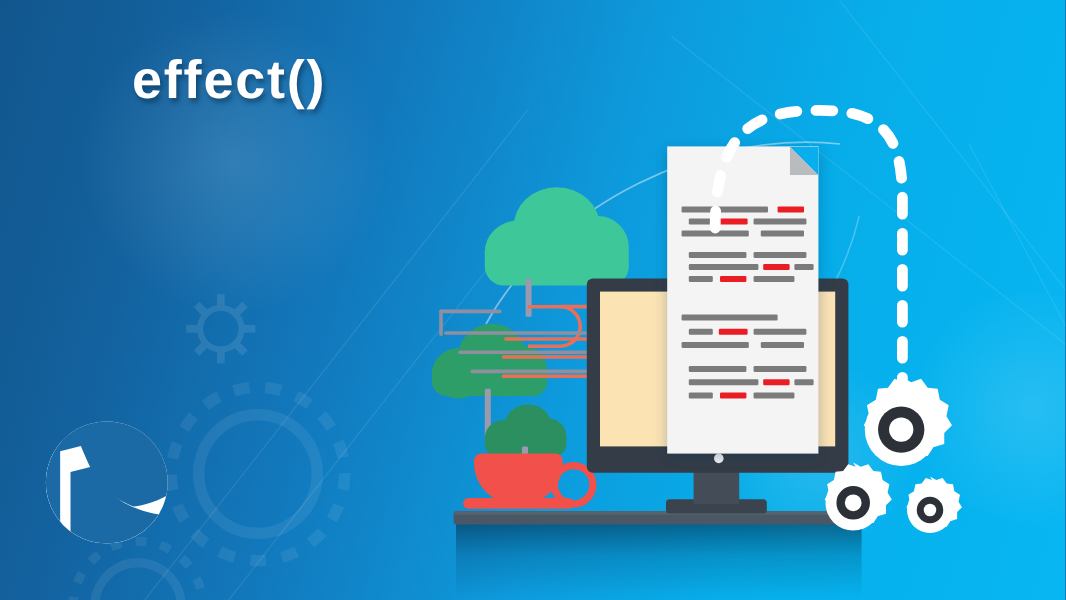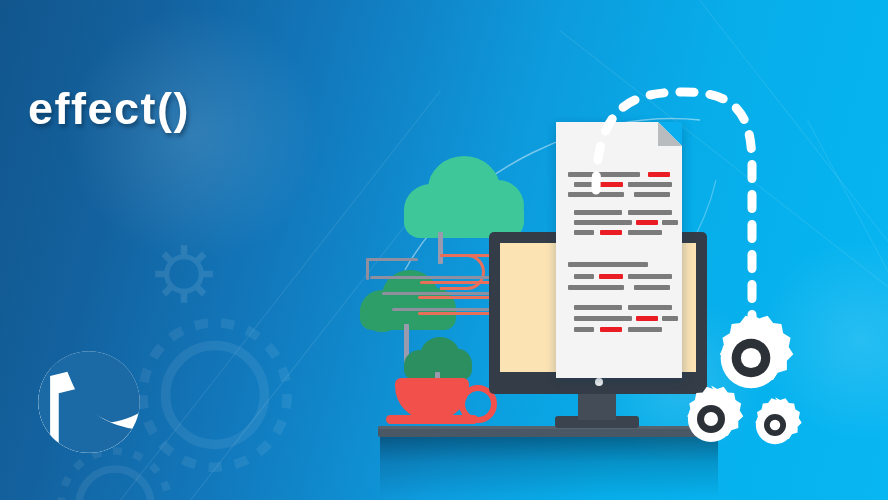--- a/index.html
+++ b/index.html
@@ -52,21 +52,21 @@
   #title-block .tline {
     color: #ffffff;
     font-size: 45px;
     font-weight: bold;
     line-height: 1.22;
     letter-spacing: 1.5px;
     text-shadow: 2px 3px 4px rgba(3,28,50,0.45);
     white-space: nowrap;
   }
   #title-block .tline.l1 { text-align: left; padding-left: 4px; }
-  #title-block .tline.l2 { text-align: left; padding-right: 34px; margin-top: 42px; }
+  #title-block .tline.l2 { text-align: center; padding-right: 34px; }
 
   
   #jq-logo {
     position: absolute;
     left: 33px;
     top: 348px;
     width: 112px;
     height: 108px;
     z-index: 40;
   }

